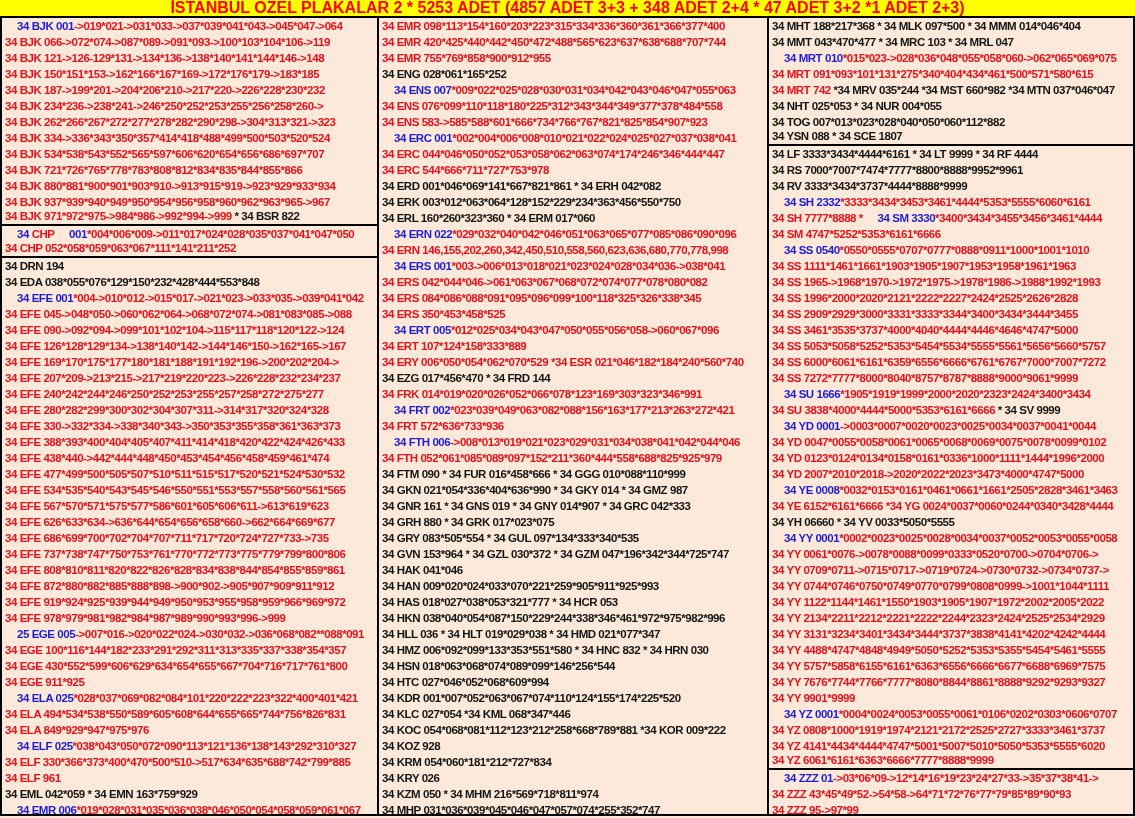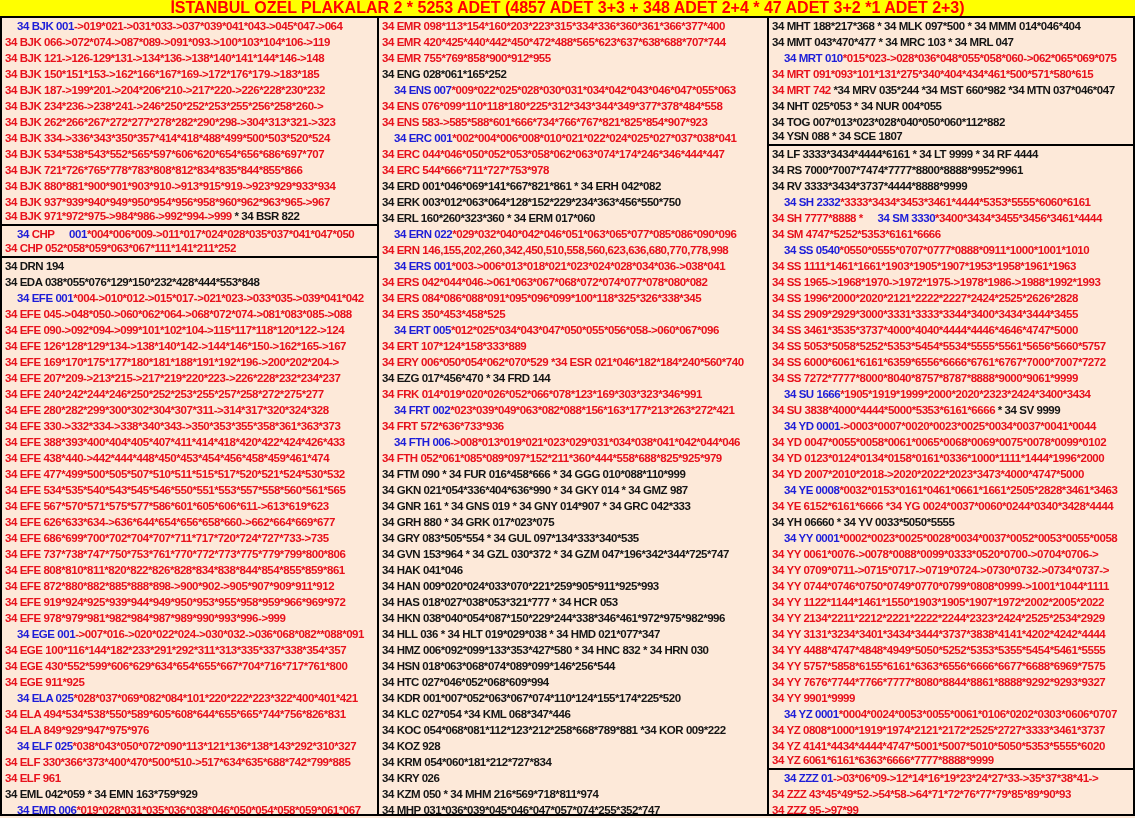--- a/index.html
+++ b/index.html
@@ -72,21 +72,21 @@
       <div class="r"><span class="sr">34 EFE 477*499*500*505*507*510*511*515*517*520*521*524*530*532</span></div>
       <div class="r"><span class="sr">34 EFE 534*535*540*543*545*546*550*551*553*557*558*560*561*565</span></div>
       <div class="r"><span class="sr">34 EFE 567*570*571*575*577*586*601*605*606*611-&gt;613*619*623</span></div>
       <div class="r"><span class="sr">34 EFE 626*633*634-&gt;636*644*654*656*658*660-&gt;662*664*669*677</span></div>
       <div class="r"><span class="sr">34 EFE 686*699*700*702*704*707*711*717*720*724*727*733-&gt;735</span></div>
       <div class="r"><span class="sr">34 EFE 737*738*747*750*753*761*770*772*773*775*779*799*800*806</span></div>
       <div class="r"><span class="sr">34 EFE 808*810*811*820*822*826*828*834*838*844*854*855*859*861</span></div>
       <div class="r"><span class="sr">34 EFE 872*880*882*885*888*898-&gt;900*902-&gt;905*907*909*911*912</span></div>
       <div class="r"><span class="sr">34 EFE 919*924*925*939*944*949*950*953*955*958*959*966*969*972</span></div>
       <div class="r"><span class="sr">34 EFE 978*979*981*982*984*987*989*990*993*996-&gt;999</span></div>
-      <div class="r"><span class="sb">34 EGE 001</span><span class="sr">-&gt;007*016-&gt;020*022*024-&gt;030*032-&gt;036*068*082**088*091</span></div>
+      <div class="r"><span class="sb">25 EGE 005</span><span class="sr">-&gt;007*016-&gt;020*022*024-&gt;030*032-&gt;036*068*082**088*091</span></div>
       <div class="r"><span class="sr">34 EGE 100*116*144*182*233*291*292*311*313*335*337*338*354*357</span></div>
       <div class="r"><span class="sr">34 EGE 430*552*599*606*629*634*654*655*667*704*716*717*761*800</span></div>
       <div class="r"><span class="sr">34 EGE 911*925</span></div>
       <div class="r"><span class="sb">34 ELA 025</span><span class="sr">*028*037*069*082*084*101*220*222*223*322*400*401*421</span></div>
       <div class="r"><span class="sr">34 ELA 494*534*538*550*589*605*608*644*655*665*744*756*826*831</span></div>
       <div class="r"><span class="sr">34 ELA 849*929*947*975*976</span></div>
       <div class="r"><span class="sb">34 ELF 025</span><span class="sr">*038*043*050*072*090*113*121*136*138*143*292*310*327</span></div>
       <div class="r"><span class="sr">34 ELF 330*366*373*400*470*500*510-&gt;517*634*635*688*742*799*885</span></div>
       <div class="r"><span class="sr">34 ELF 961</span></div>
       <div class="r"><span class="sk">34 EML 042*059  * 34 EMN 163*759*929</span></div>
@@ -125,21 +125,21 @@
       <div class="r"><span class="sk">34 GKN 021*054*336*404*636*990 * 34 GKY 014 * 34 GMZ 987</span></div>
       <div class="r"><span class="sk">34 GNR 161 * 34 GNS 019 * 34 GNY 014*907 * 34 GRC 042*333</span></div>
       <div class="r"><span class="sk">34 GRH 880 * 34 GRK 017*023*075</span></div>
       <div class="r"><span class="sk">34 GRY 083*505*554 * 34 GUL 097*134*333*340*535</span></div>
       <div class="r"><span class="sk">34 GVN 153*964 * 34 GZL 030*372 * 34 GZM 047*196*342*344*725*747</span></div>
       <div class="r"><span class="sk">34 HAK 041*046</span></div>
       <div class="r"><span class="sk">34 HAN 009*020*024*033*070*221*259*905*911*925*993</span></div>
       <div class="r"><span class="sk">34 HAS 018*027*038*053*321*777 * 34 HCR 053</span></div>
       <div class="r"><span class="sk">34 HKN 038*040*054*087*150*229*244*338*346*461*972*975*982*996</span></div>
       <div class="r"><span class="sk">34 HLL 036 * 34 HLT 019*029*038 * 34 HMD 021*077*347</span></div>
-      <div class="r"><span class="sk">34 HMZ 006*092*099*133*353*427*580 * 34 HNC 832 * 34 HRN 030</span></div>
+      <div class="r"><span class="sk">34 HMZ 006*092*099*133*353*551*580 * 34 HNC 832 * 34 HRN 030</span></div>
       <div class="r"><span class="sk">34 HSN 018*063*068*074*089*099*146*256*544</span></div>
       <div class="r"><span class="sk">34 HTC 027*046*052*068*609*994</span></div>
       <div class="r"><span class="sk">34 KDR 001*007*052*063*067*074*110*124*155*174*225*520</span></div>
       <div class="r"><span class="sk">34 KLC 027*054 *34 KML 068*347*446</span></div>
       <div class="r"><span class="sk">34 KOC 054*068*081*112*123*212*258*668*789*881 *34 KOR 009*222</span></div>
       <div class="r"><span class="sk">34 KOZ 928</span></div>
       <div class="r"><span class="sk">34 KRM 054*060*181*212*727*834</span></div>
       <div class="r"><span class="sk">34 KRY 026</span></div>
       <div class="r"><span class="sk">34 KZM 050 * 34 MHM 216*569*718*811*974</span></div>
       <div class="r"><span class="sk">34 MHP 031*036*039*045*046*047*057*074*255*352*747</span></div>

